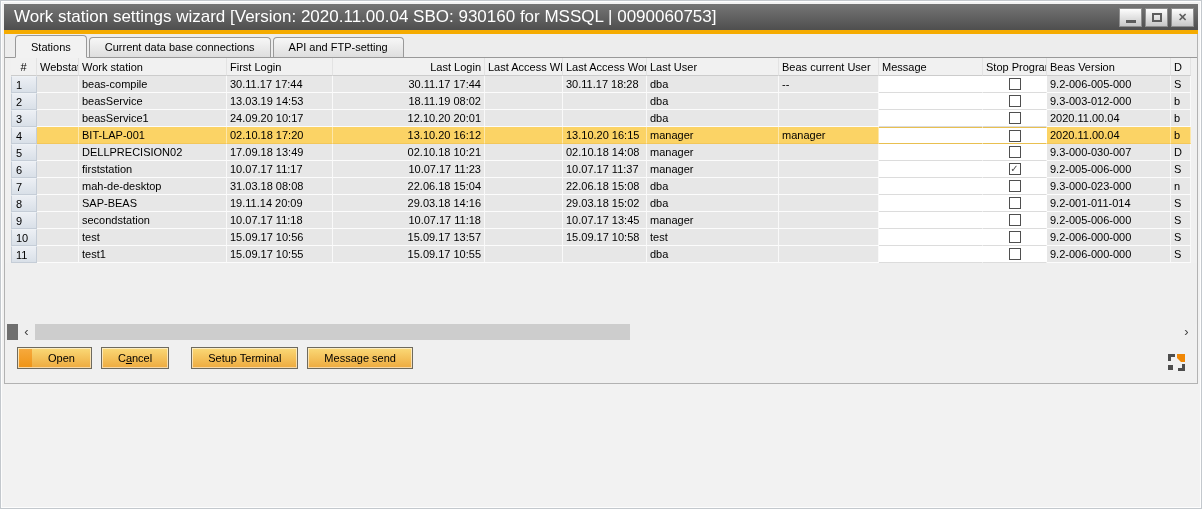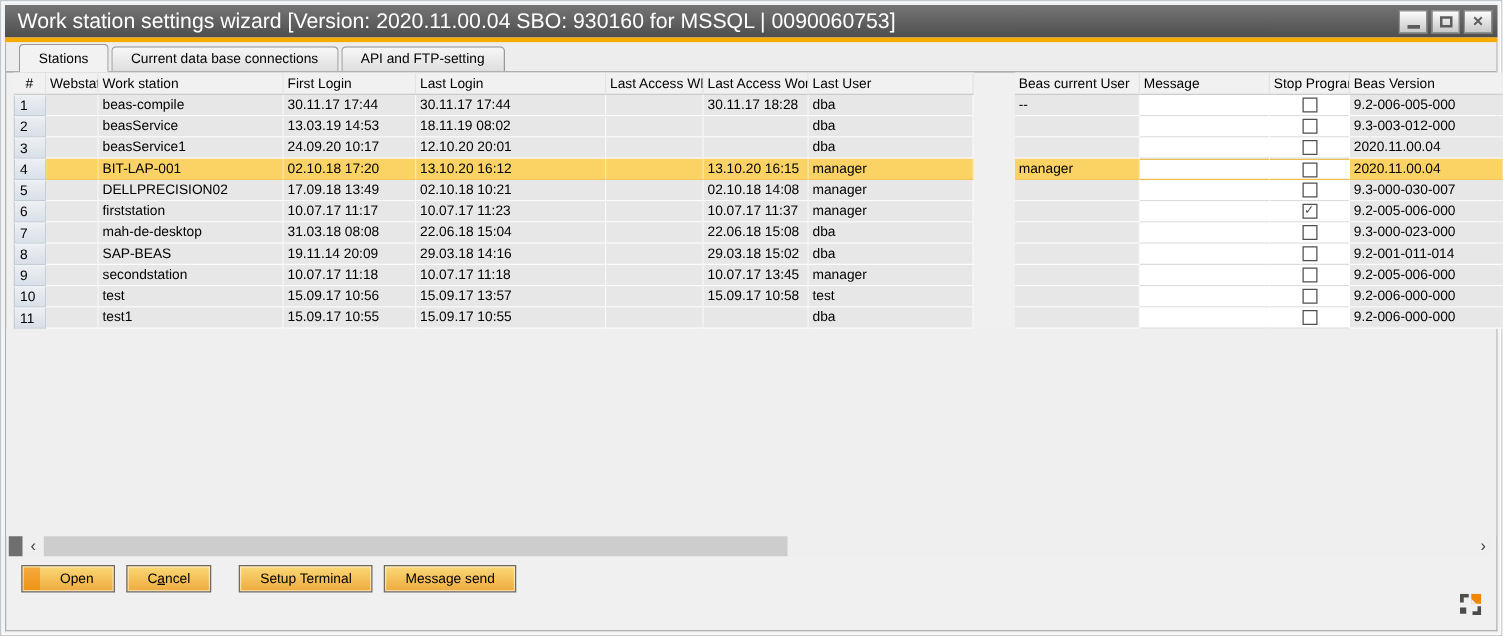--- a/index.html
+++ b/index.html
@@ -29,26 +29,26 @@
     display: flex; align-items: center; justify-content: center;
     color: #5d5d5d; font-size: 11px; font-weight: bold;
   }
   .glyph-min { width: 10px; height: 3px; background: #5d5d5d; margin-top: 9px; }
   .glyph-max { width: 10px; height: 9px; border: 2px solid #5d5d5d; }
 
   .accent { height: 4px; background: #F5AB00; }
 
   
   .content {
-    height: 471px;
+    height: 350px;
     border: 1px solid #b2b2b2; border-top: none;
     background: #f0f0f0;
     display: flex; flex-direction: column;
     position: relative;
-    padding-bottom: 30px;
+    padding-bottom: 14px;
   }
 
   
   .tabstrip {
     height: 24px; flex: none;
     display: flex; align-items: flex-end;
     padding-left: 10px;
     background: #ededed;
     border-bottom: 1px solid #999;
   }
@@ -85,25 +85,25 @@
     background: #e7e7e7;
     border-right: 1px solid rgba(255,255,255,0.75);
     border-bottom: 1px solid rgba(255,255,255,0.9);
     padding: 0 3px;
     white-space: nowrap; overflow: hidden;
   }
   .c-num  { width: 26px; flex: none; }
   .c-webstatus { width: 42px; flex: none; }
   .c-work_station { width: 148px; flex: none; }
   .c-first_login { width: 106px; flex: none; }
-  .c-last_login { width: 152px; flex: none; }
+  .c-last_login { width: 152px; flex: none; text-align: right; }
   .c-last_access_web { width: 78px; flex: none; }
   .c-last_access_work { width: 84px; flex: none; }
   .c-last_user { width: 132px; flex: none; }
-  .c-beas_current_user { width: 100px; flex: none; margin-left: 33px; }
+  .c-beas_current_user { width: 100px; flex: none; }
   .c-message { width: 104px; flex: none; }
   .c-stop_program { width: 64px; flex: none; }
   .c-beas_version { width: 124px; flex: none; }
   .c-d { flex: 1; min-width: 0; }
   .hcell.c-num { text-align: center; }
 
   .cell.cell-num {
     background: linear-gradient(#eceff4, #d9e0e8);
     border: 1px solid #c5cdd7; border-top-color: #eef2f6;
     padding-left: 4px;

